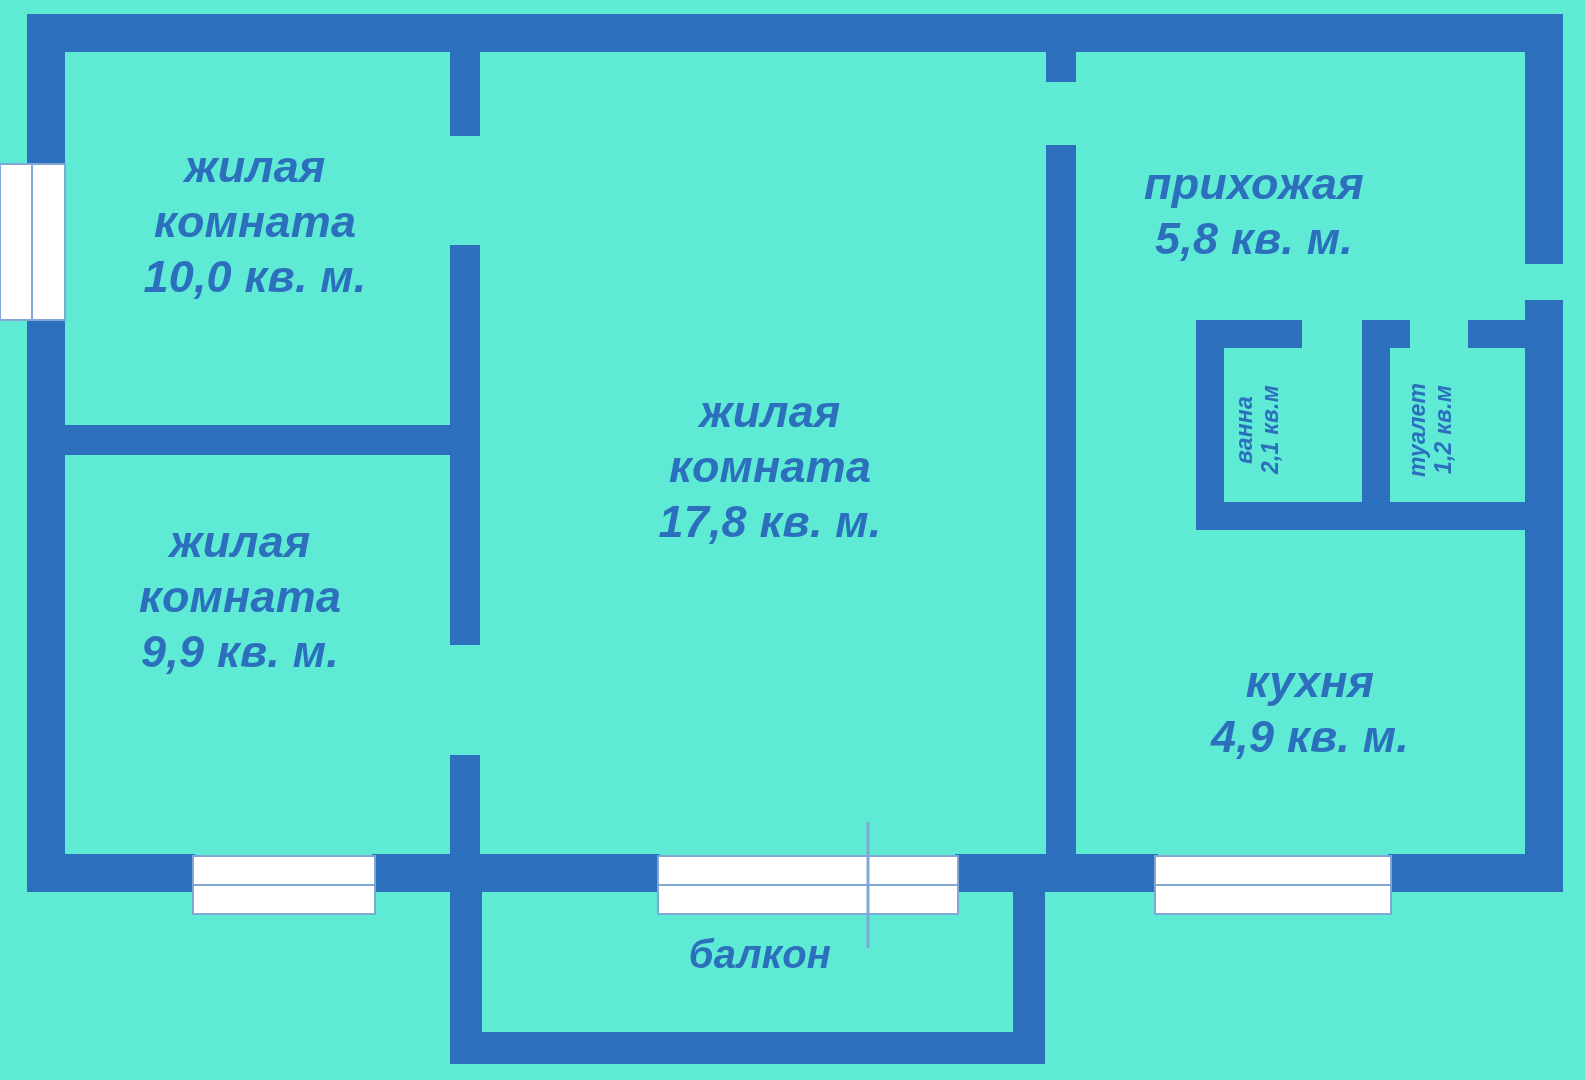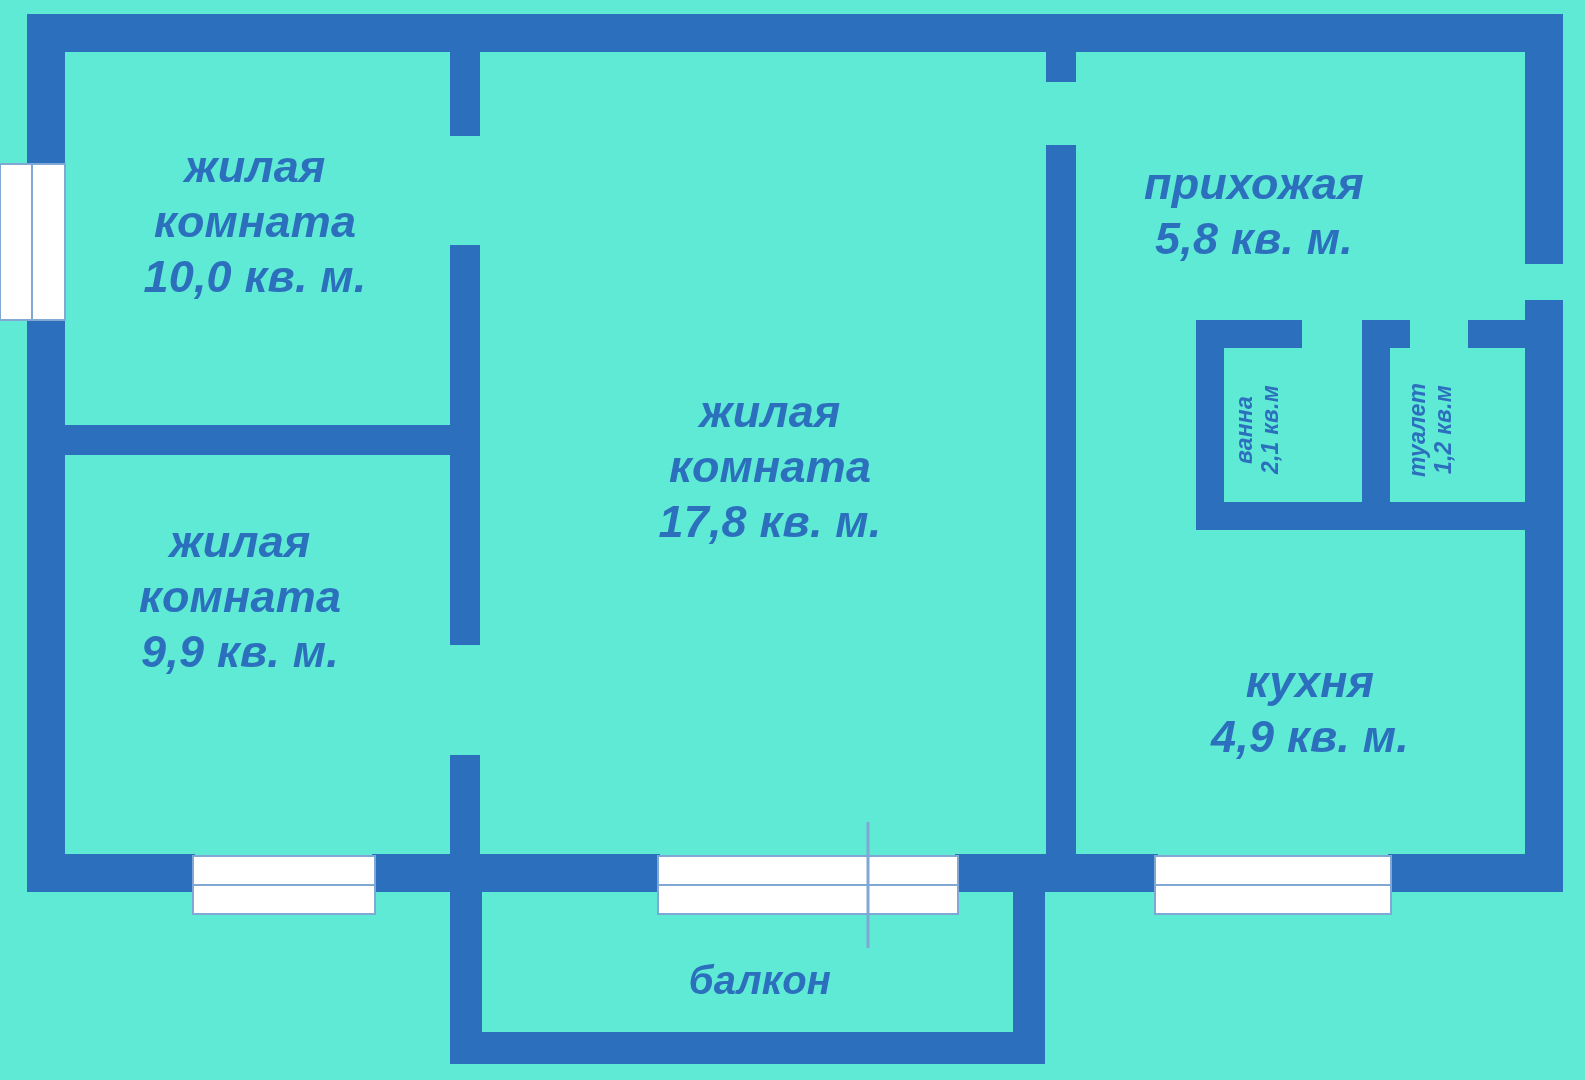--- a/index.html
+++ b/index.html
@@ -47,21 +47,21 @@
     text-align: center;
     white-space: pre-line;
   }
 
   
   #lbl-room-tl     { left: 55px;   top: 140px;  width: 400px; }
   #lbl-room-bl     { left: 40px;   top: 515px;  width: 400px; }
   #lbl-room-center { left: 480px;  top: 385px;  width: 580px; }
   #lbl-hall        { left: 1019px; top: 145px;  width: 470px; margin-top: 12px; }
   #lbl-kitchen     { left: 1075px; top: 655px;  width: 470px; }
-  #lbl-balcony     { left: 540px;  top: 956px;  width: 440px; }
+  #lbl-balcony     { left: 540px;  top: 930px;  width: 440px; }
 
   #lbl-bath        { left: 1232px; top: 350px;  height: 160px; }
   #lbl-toilet      { left: 1405px; top: 350px;  height: 160px; }
 </style>
 </head>
 <body>
 
 <div id="plan-root">
 
   <svg id="plan-svg" viewBox="0 0 1585 1080">

